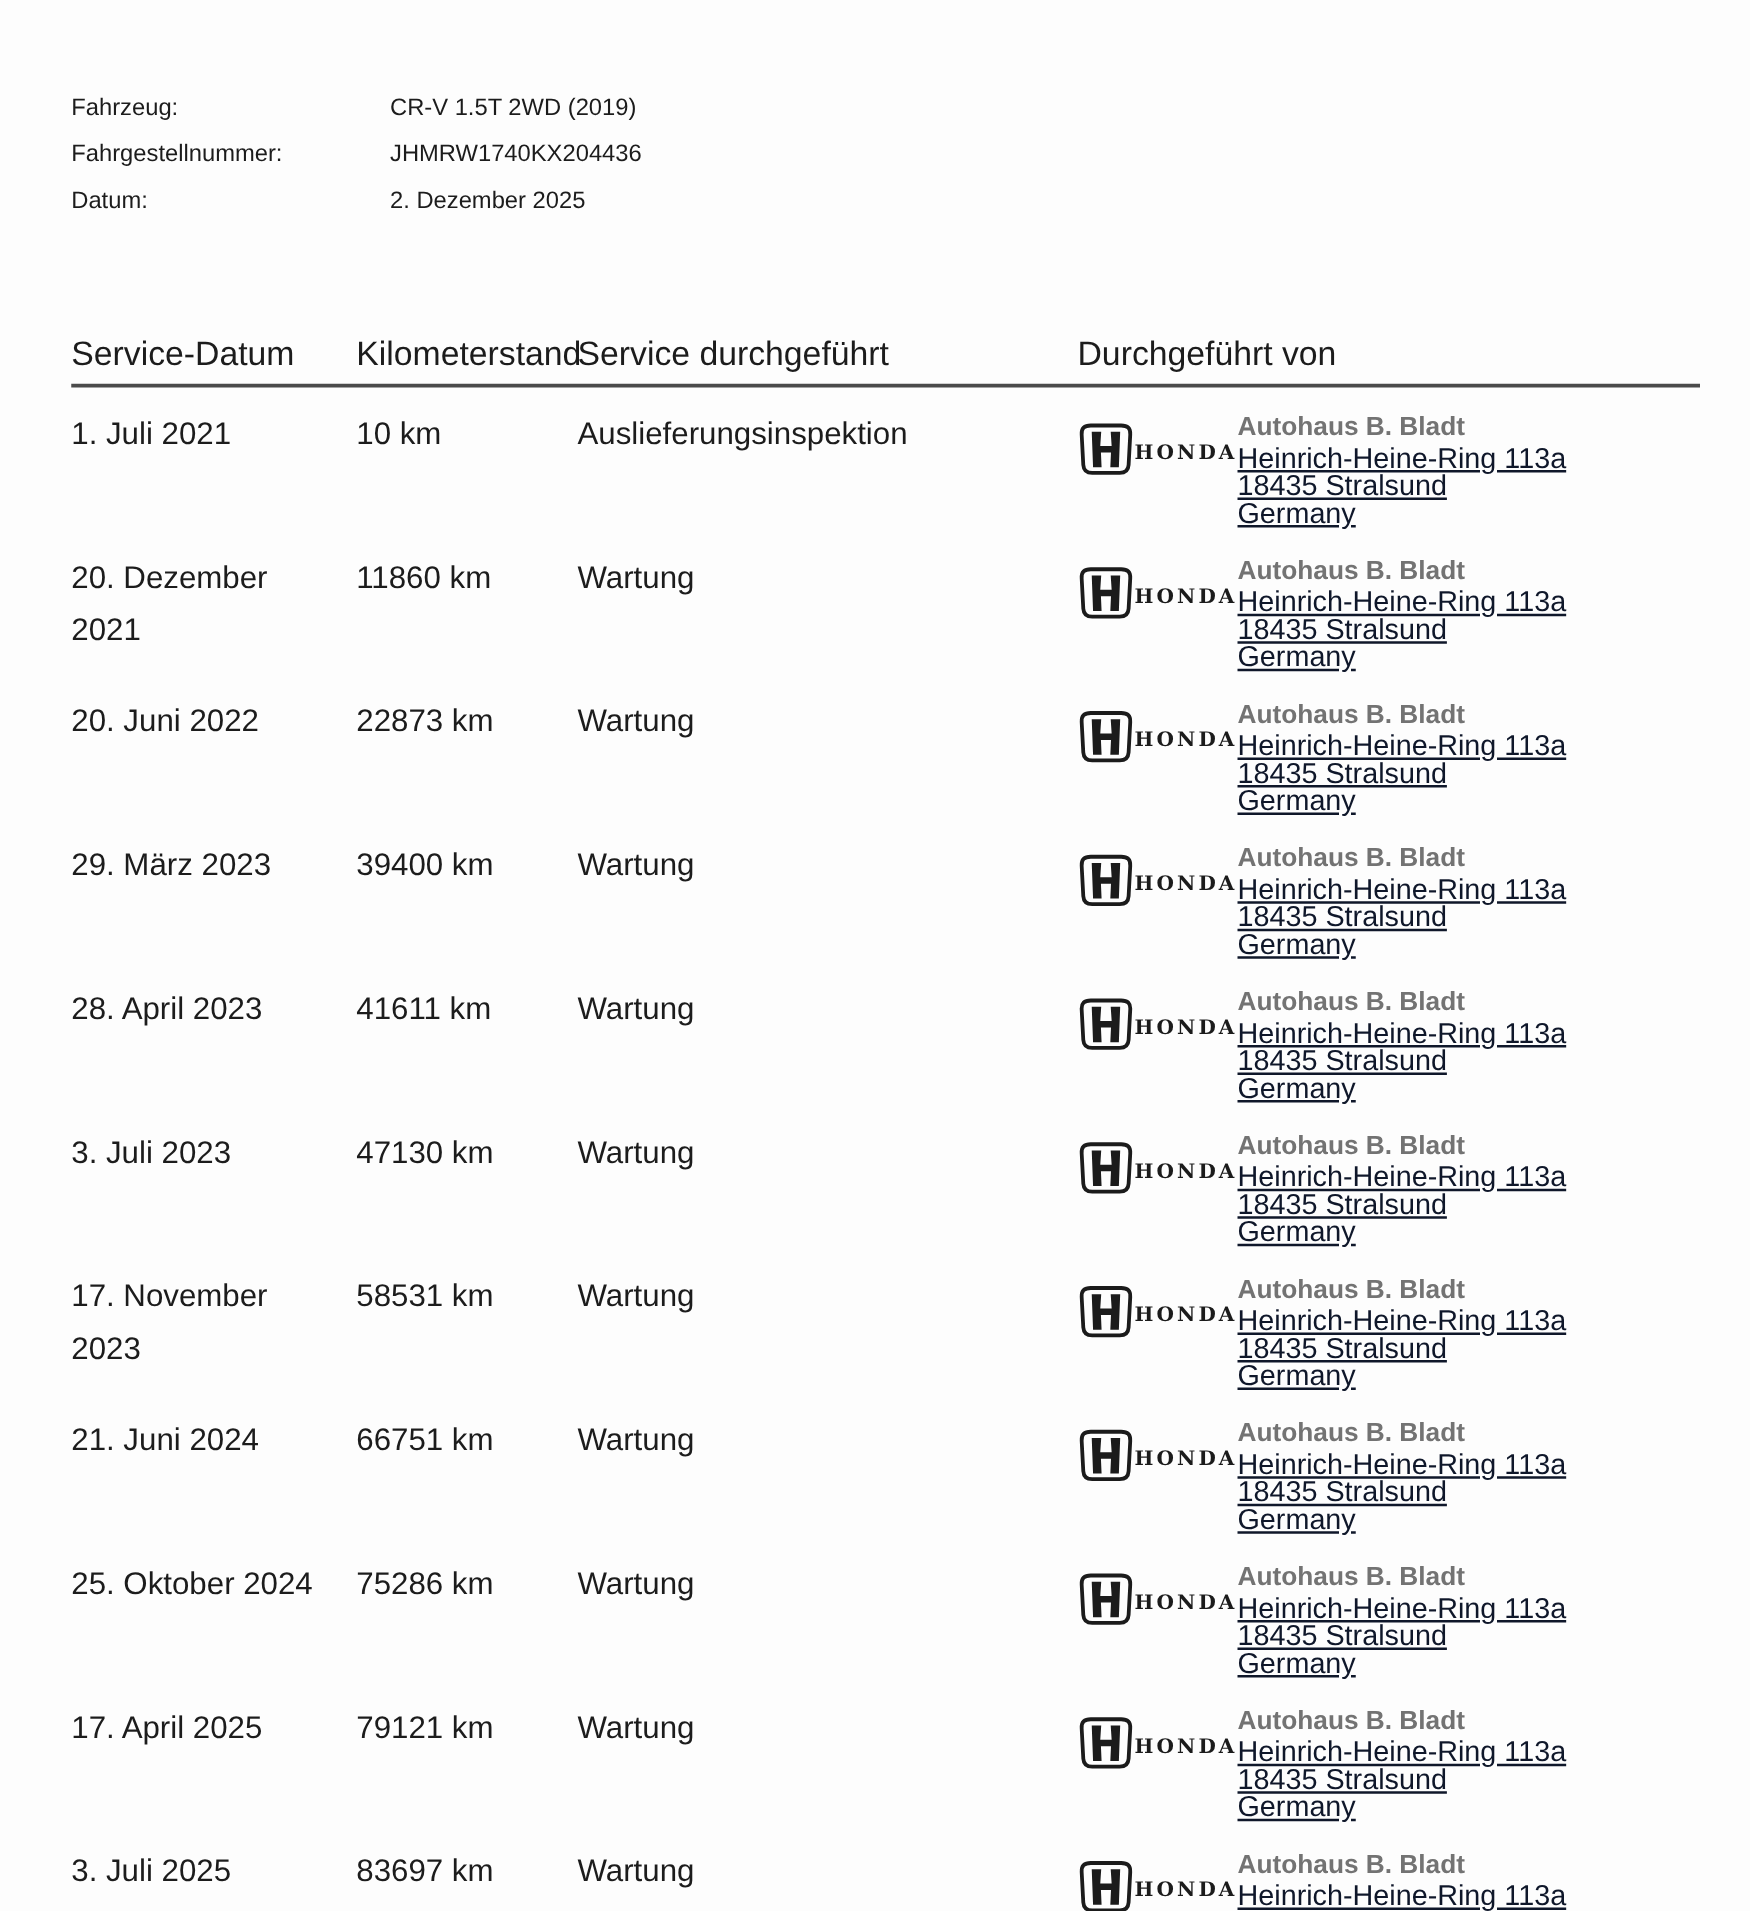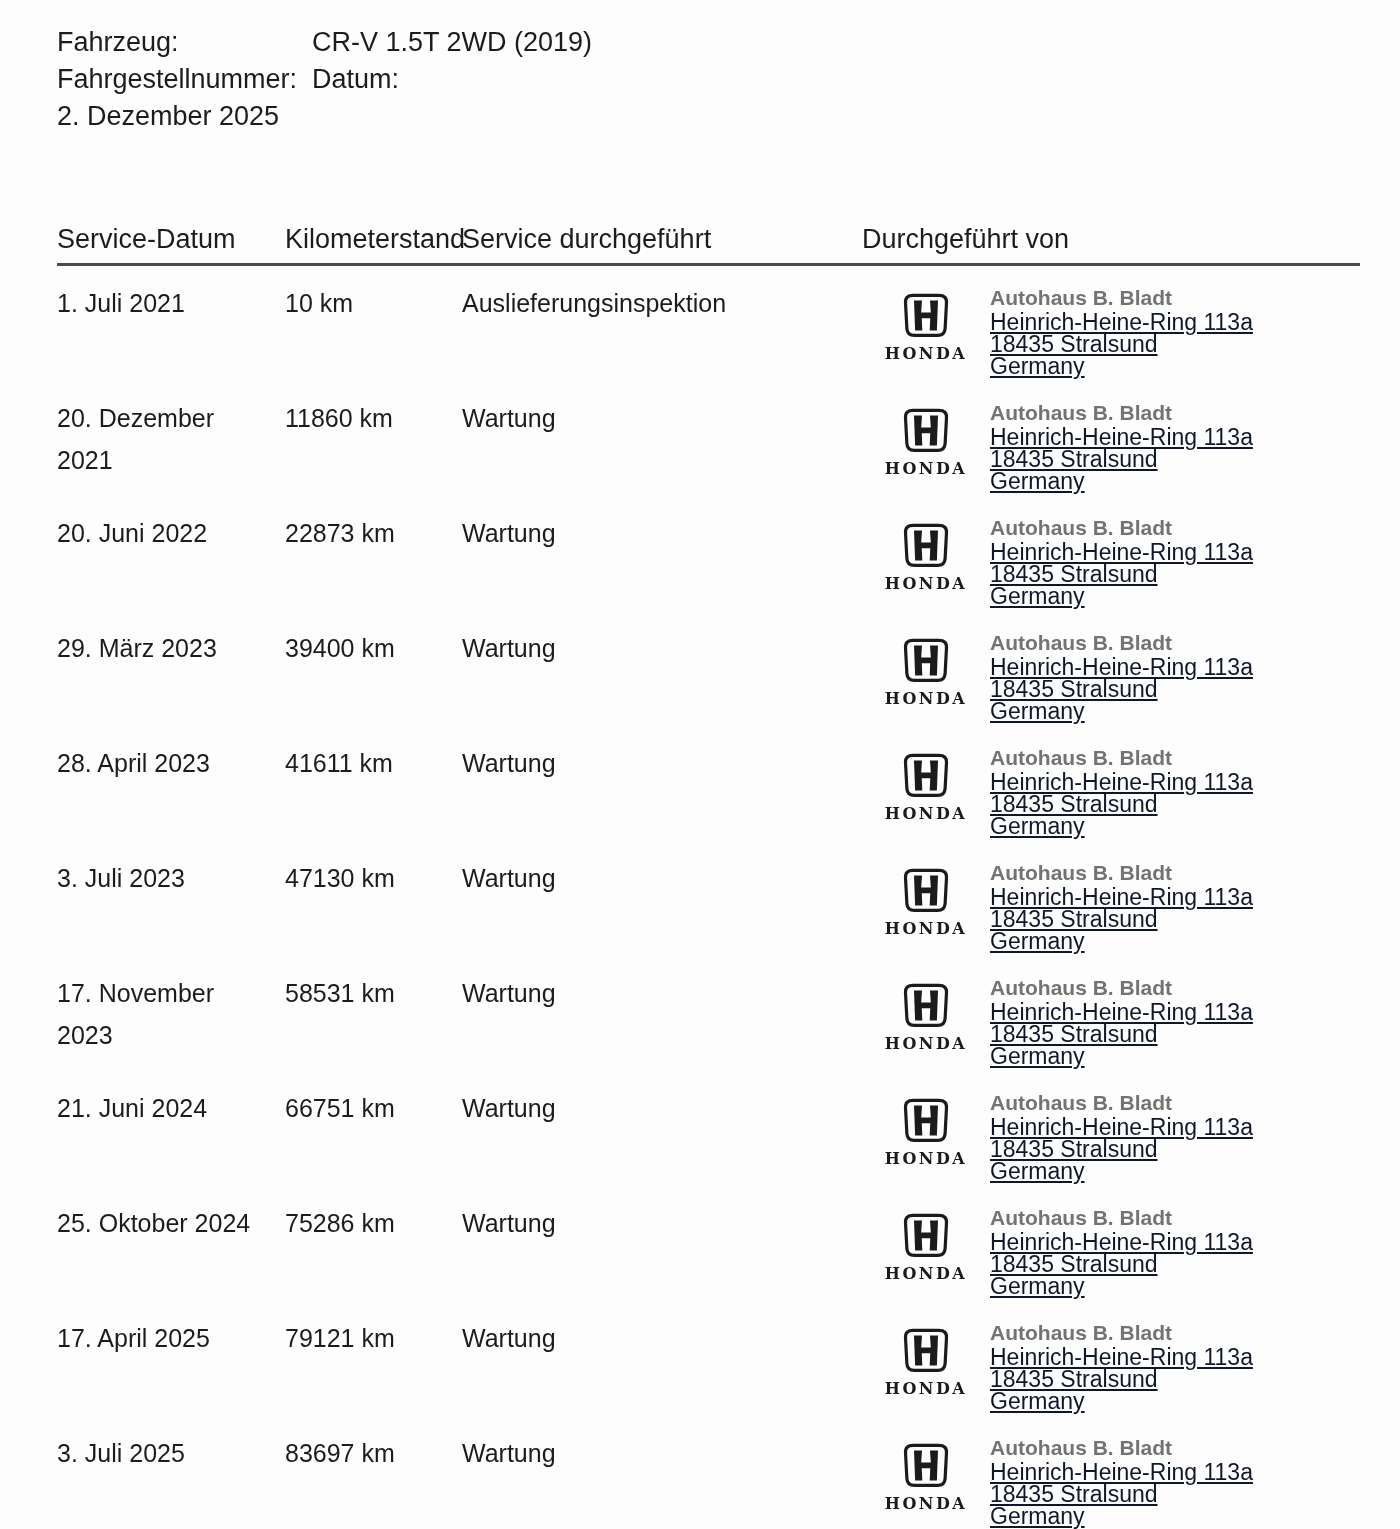--- a/index.html
+++ b/index.html
@@ -11,22 +11,23 @@
   }
   .page {
     width: 1400px;
     min-height: 1529px;
     padding: 24px 40px 10px 57px;
   }
   
   .info-grid {
     display: grid;
     grid-template-columns: 255px auto;
-    font-size: 27px;
+    font-size: 19px;
     line-height: 37px;
+    margin-top: 44px;
   }
   
   .table-header {
     display: grid;
     grid-template-columns: 228px 177px 400px auto;
     font-size: 27px;
     line-height: 30px;
     margin-top: 89px;
     white-space: nowrap;
   }
@@ -45,21 +46,21 @@
     line-height: 42px;
     align-items: start;
   }
   .cell { padding-right: 16px; }
   
   .performer { display: flex; align-items: flex-start; }
   .logo-block {
     width: 128px;
     flex: 0 0 128px;
     display: flex;
-    flex-direction: column;
+    flex-direction: row;
     align-items: center;
     padding-top: 7px;
   }
   .honda-mark { display: block; }
   .honda-word {
     font-family: "DejaVu Serif", serif;
     font-weight: bold;
     font-size: 16px;
     letter-spacing: 2.5px;
     line-height: 1;
@@ -82,20 +83,21 @@
 </style>
 </head>
 <body>
 
 <div class="page">
 
   <div class="info-grid">
     <div>Fahrzeug:</div>
     <div>CR-V 1.5T 2WD (2019)</div>
     <div>Fahrgestellnummer:</div>
+    <div>JHMRW1740KX204436</div>
     <div>Datum:</div>
     <div>2. Dezember 2025</div>
   </div>
 
   <div class="table-header">
     <div>Service-Datum</div>
     <div>Kilometerstand</div>
     <div>Service durchgeführt</div>
     <div>Durchgeführt von</div>
   </div>

